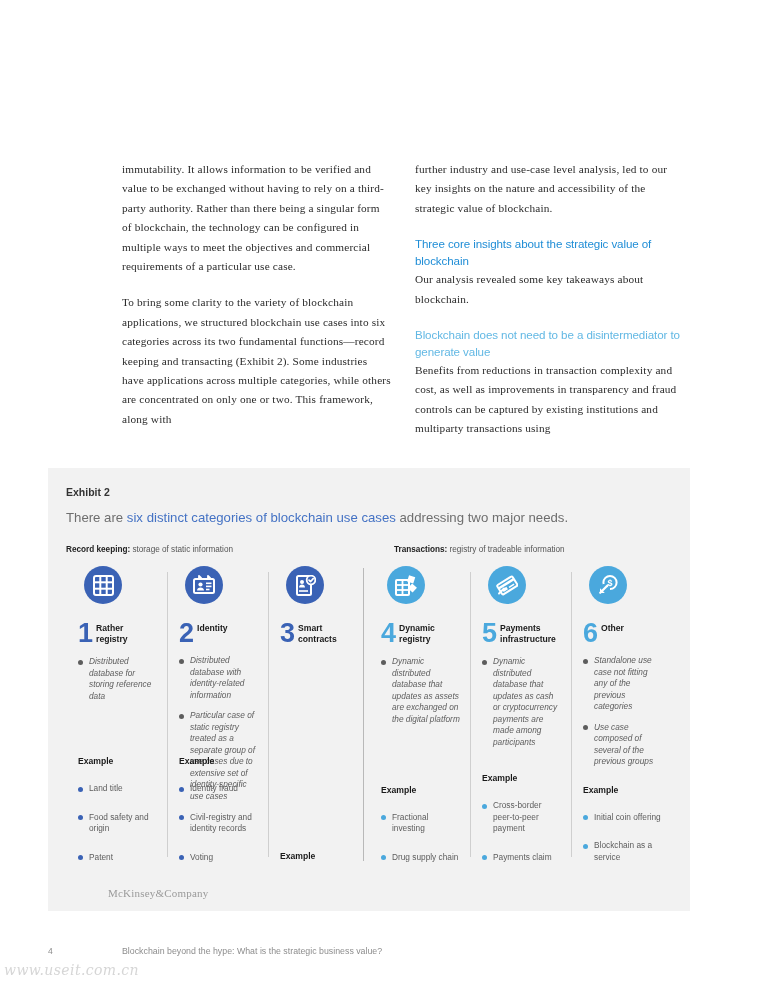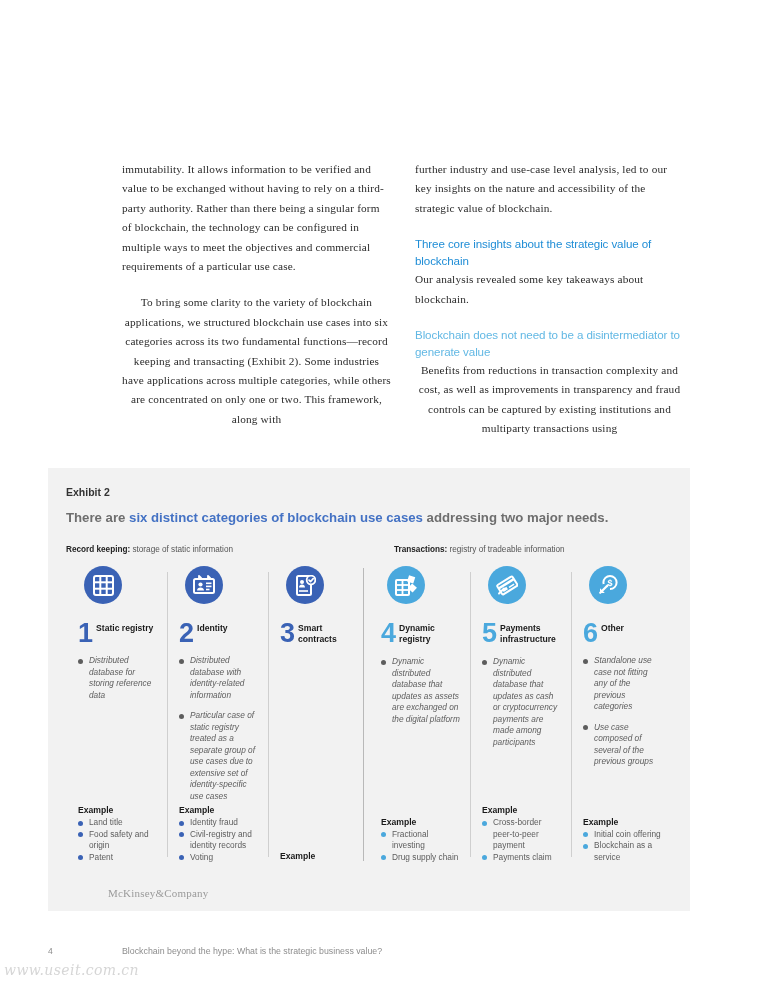--- a/index.html
+++ b/index.html
@@ -22,21 +22,21 @@
   }
   .col {
     width: 269px;
     font-family: "Liberation Serif", serif;
     font-size: 11.3px;
     line-height: 19.4px;
     color: #2b2b2b;
     letter-spacing: .15px;
   }
   .col p { margin-bottom: 17px; }
-  .col p:last-child { margin-bottom: 12px; text-align: center; }
+  .col p:last-child { margin-bottom: 12px; }
 
   .head-dark {
     font-family: "Liberation Sans", sans-serif;
     font-size: 11.6px;
     line-height: 17px;
     color: #1f8dd6;
     margin-bottom: 1px;
     letter-spacing: -.1px;
   }
   .head-light {
@@ -57,21 +57,21 @@
     width: 642px;
     height: 443px;
     background: #f2f2f2;
   }
   .exhibit-label {
     position: absolute; left: 18px; top: 18px;
     font-size: 10.5px; font-weight: bold; color: #333;
   }
   .exhibit-title {
     position: absolute; left: 18px; top: 42px;
-    font-size: 13.2px; color: #6e6e6e; white-space: nowrap; font-weight: bold;
+    font-size: 13.2px; color: #6e6e6e; white-space: nowrap;
   }
   .exhibit-title .lnk { color: #4472c4; }
 
   .group-labels {
     position: absolute; left: 18px; top: 77px; width: 606px;
   }
   .group-label {
     position: absolute;
     font-size: 8.2px; color: #555; white-space: nowrap;
   }
@@ -152,21 +152,21 @@
     font-size: 8.3px; line-height: 11.5px; color: #5d5d5d;
     white-space: nowrap;
   }
   ul.examples li::before {
     content: "";
     position: absolute; left: 0; top: 3.5px;
     width: 5px; height: 5px; border-radius: 50%;
   }
   .ex-dark li::before { background: #3a62b5; }
   .ex-light li::before { background: #4aa8dd; }
-  ul.examples li.wrap { white-space: normal; }
+  ul.examples li.wrap { white-space: normal; margin-top: 17px; }
 
   .mck {
     position: absolute; left: 60px; bottom: 12px;
     font-family: "Liberation Serif", serif;
     font-size: 11px; color: #9a9a9a; letter-spacing: .2px;
   }
 
   
   .pagenum {
     position: absolute; left: 48px; top: 946px;
@@ -228,21 +228,21 @@
             <rect x="1" y="1" width="19" height="19" rx="2" fill="none" stroke="#fff" stroke-width="2"></rect>
             <line x1="7.3" y1="1" x2="7.3" y2="20" stroke="#fff" stroke-width="2"></line>
             <line x1="13.7" y1="1" x2="13.7" y2="20" stroke="#fff" stroke-width="2"></line>
             <line x1="1" y1="7.3" x2="20" y2="7.3" stroke="#fff" stroke-width="2"></line>
             <line x1="1" y1="13.7" x2="20" y2="13.7" stroke="#fff" stroke-width="2"></line>
           </svg>
         </div>
       </div>
       <div class="head-row">
         <div class="num" style="color:#3a62b5">1</div>
-        <div class="cat-name">Static registry</div>
+        <div class="cat-name">Rather registry</div>
       </div>
       <ul class="bullets bullet-dot-dark">
         <li>Distributed database for storing reference data</li>
       </ul>
       <div class="example-block">
         <div class="example-title">Example</div>
         <ul class="examples ex-dark">
           <li class="wrap">Land title</li>
           <li class="wrap">Food safety and origin</li>
           <li class="wrap">Patent</li>

